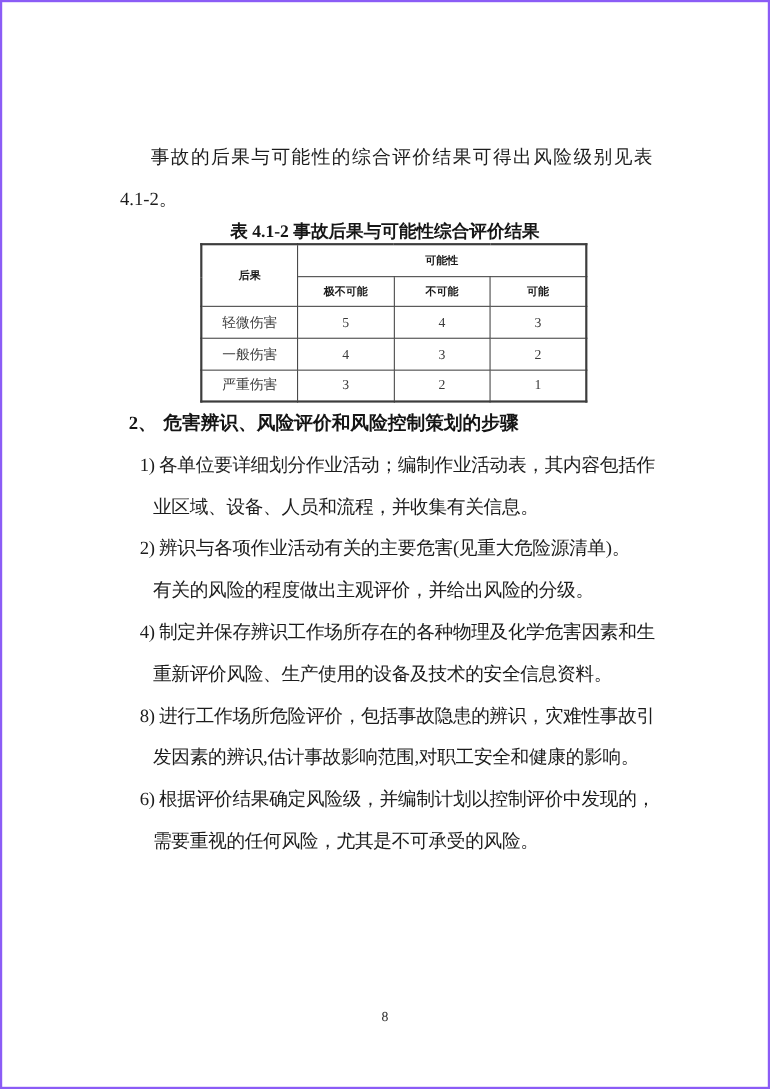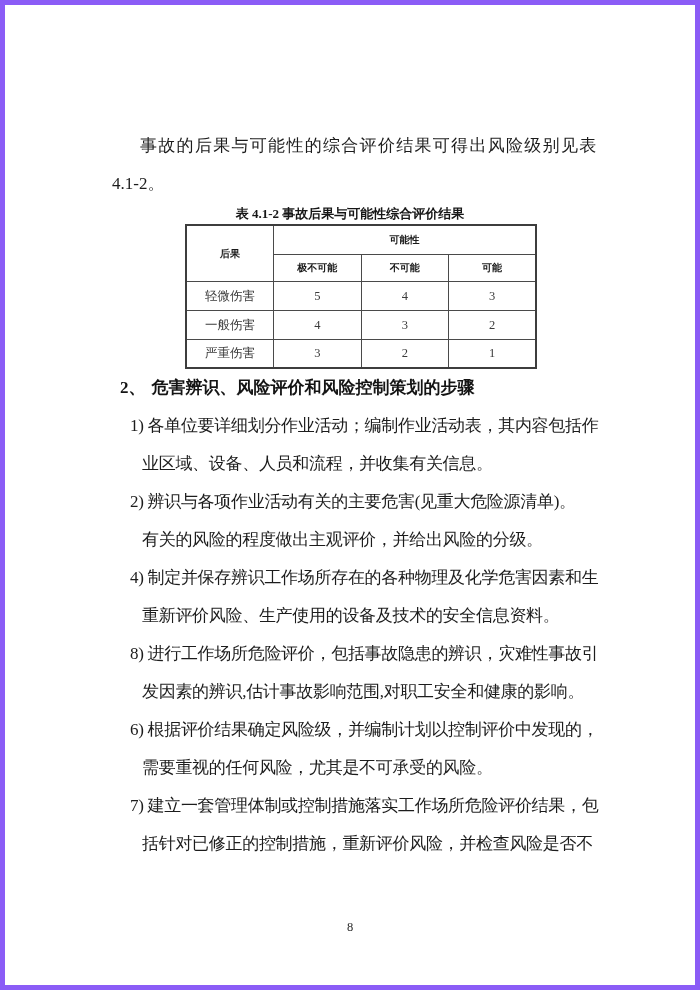--- a/index.html
+++ b/index.html
@@ -2,42 +2,42 @@
 <html><head>
 <meta charset="utf-8">
 <style>
   html, body { margin: 0; padding: 0; background: #ffffff; }
   .page {
     position: relative;
     width: 700px;
     height: 990px;
     box-sizing: border-box;
     background: #ffffff;
-    border: 5px solid #8b5cf6;
+    border: 2px solid #8b5cf6;
     padding: 122px 107px 14px 107px;
     font-family: "Liberation Serif", "DejaVu Serif", serif;
     color: #1c1c1c;
     overflow: hidden;
   }
   .para .line {
     display: block;
     font-size: 17px;
     line-height: 38px;
     white-space: nowrap;
   }
   .para .line.first {
     padding-left: 28px;
     letter-spacing: 1.3px;
   }
   .tbl-caption {
     margin-top: 1px;
     height: 20px;
     line-height: 20px;
     text-align: center;
-    font-size: 13px;
+    font-size: 16px;
     font-weight: bold;
     color: #161616;
   }
   table.risk {
     border-collapse: collapse;
     margin-left: 73px;
     width: 352px;
     table-layout: fixed;
   }
   table.risk td {
@@ -150,20 +150,16 @@
   <div class="item">
     <div class="line first">8) 进行工作场所危险评价，包括事故隐患的辨识，灾难性事故引</div>
     <div class="line">发因素的辨识,估计事故影响范围,对职工安全和健康的影响。</div>
   </div>
 
   <div class="item">
     <div class="line first">6) 根据评价结果确定风险级，并编制计划以控制评价中发现的，</div>
     <div class="line">需要重视的任何风险，尤其是不可承受的风险。</div>
   </div>
 
-  <div class="item">
-    <div class="line first">7) 建立一套管理体制或控制措施落实工作场所危险评价结果，包</div>
-    <div class="line">括针对已修正的控制措施，重新评价风险，并检查风险是否不</div>
-  </div>
 
   <div class="page-num">8</div>
 
 </div>
 
 </body></html>

